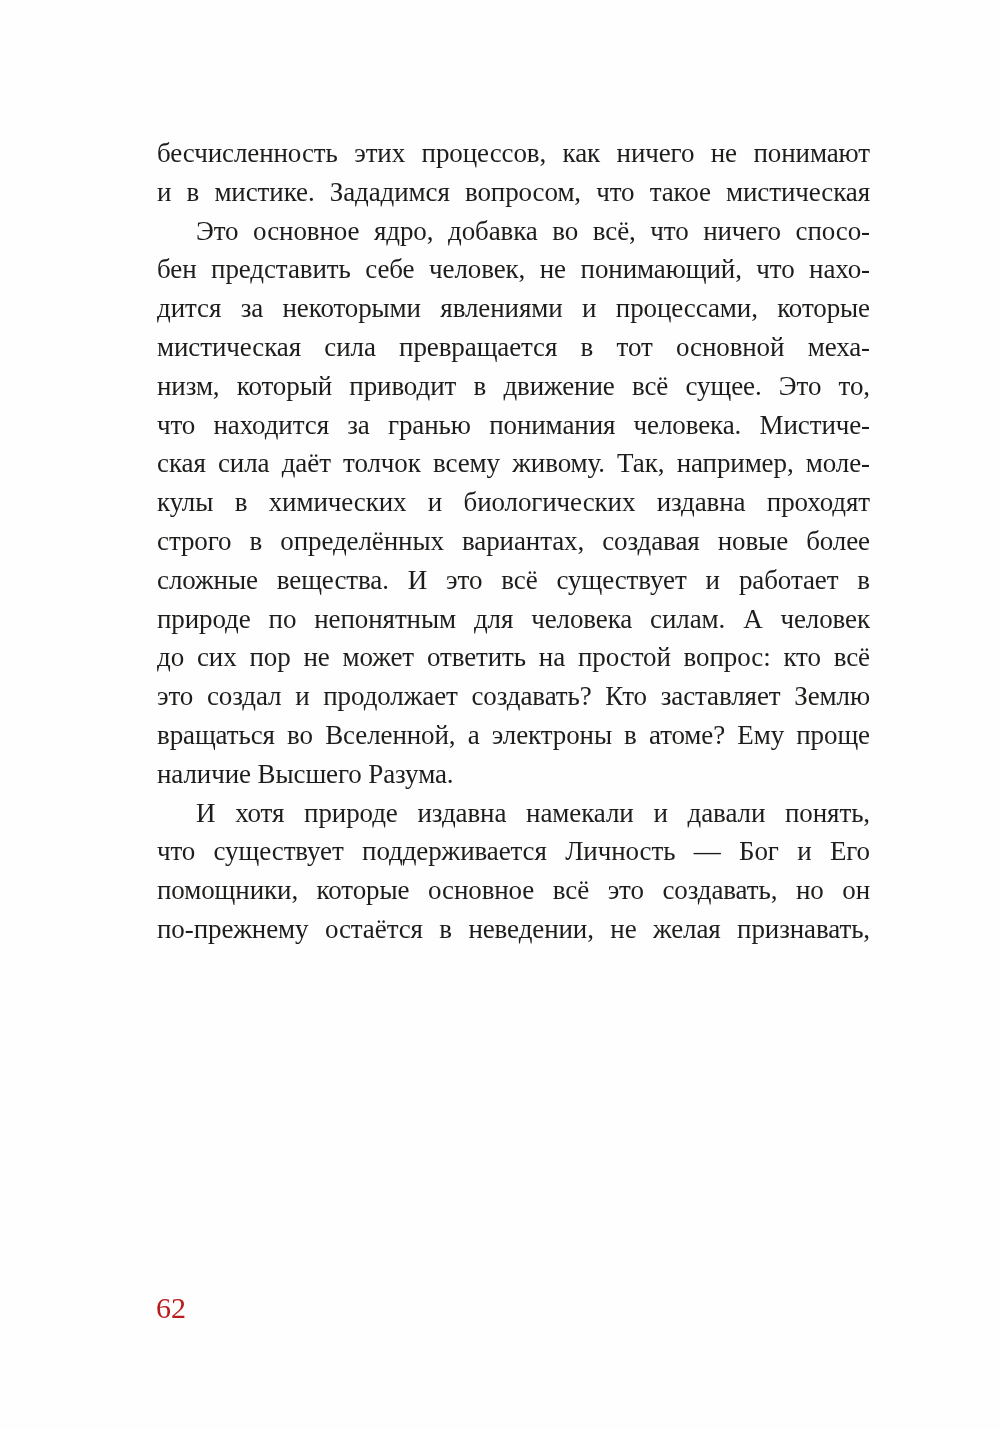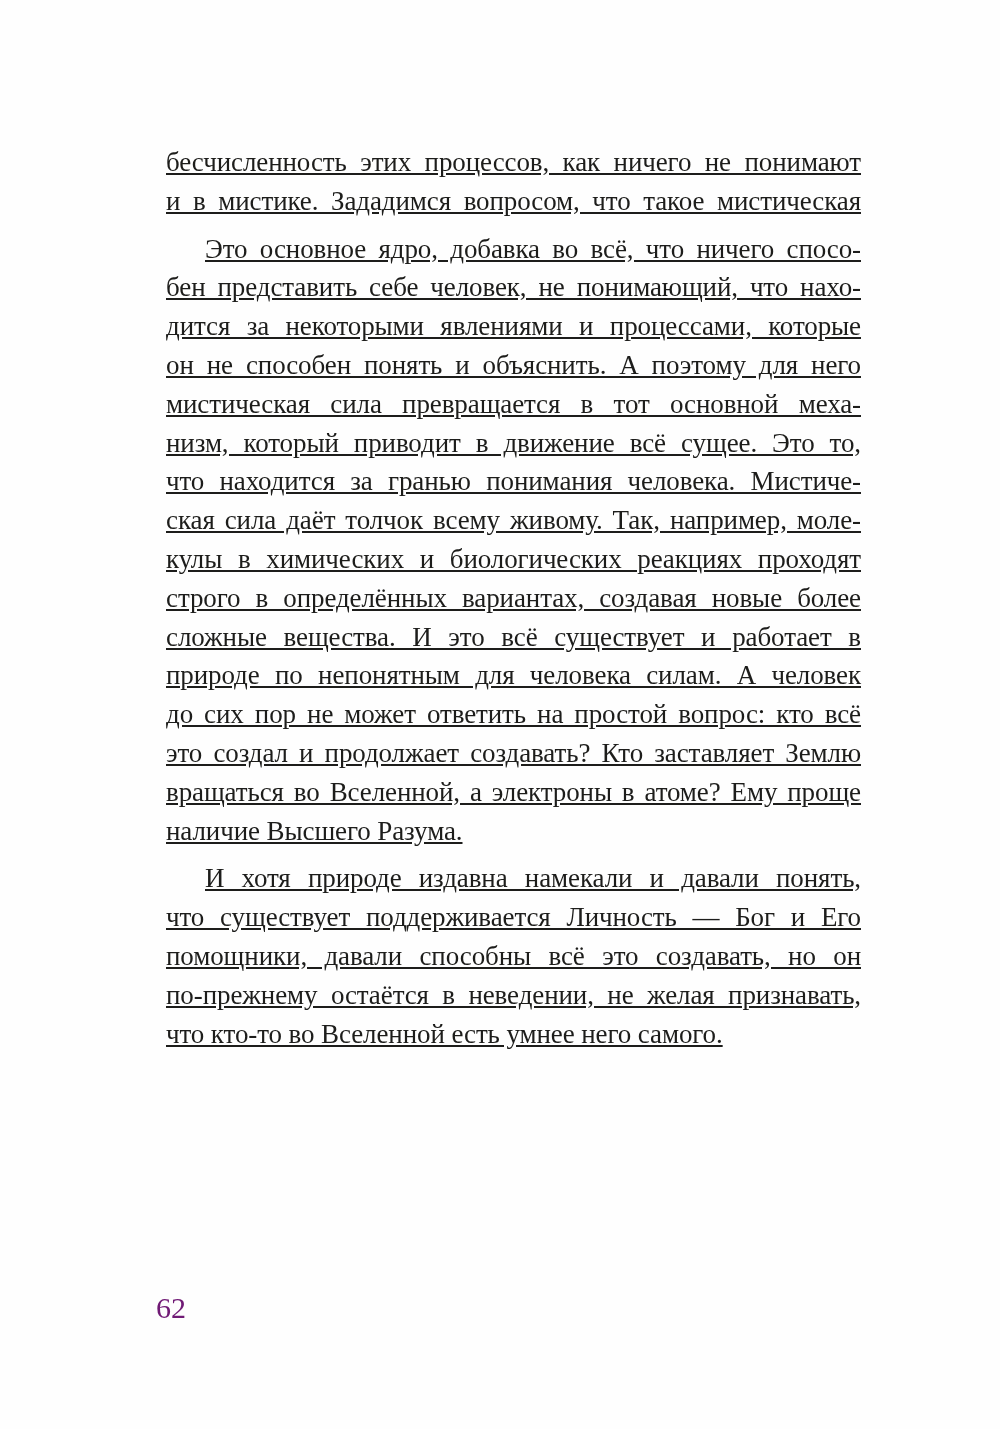--- a/index.html
+++ b/index.html
@@ -23,23 +23,22 @@
   .text-block {
     position: absolute;
     left: 157px;
     top: 134px;
     width: 713px;
     font-size: 27px;
     line-height: 38.8px;
     letter-spacing: -0.1px;
   }
   .paragraph {
-    margin: 9px;
+    margin: 0;
     padding: 0;
-    text-decoration: underline;
   }
   .line {
     height: 38.8px;
     text-align: justify;
     text-align-last: justify;
     -moz-text-align-last: justify;
     white-space: normal;
   }
   .line.last {
     text-align-last: left;
@@ -47,60 +46,58 @@
   }
   .line.indent {
     text-indent: 39px;
   }
   .page-number {
     position: absolute;
     left: 156px;
     top: 1291px;
     font-size: 30px;
     line-height: 34px;
-    color: #701a75;
+    color: #b91c1c;
   }
 </style>
 </head>
 <body>
 
 <div class="book-page">
 
   <main class="text-block">
 
     <section class="paragraph">
       <div class="line">бесчисленность этих процессов, как ничего не понимают</div>
       <div class="line">и в мистике. Зададимся вопросом, что такое мистическая</div>
     </section>
 
     <section class="paragraph">
       <div class="line indent">Это основное ядро, добавка во всё, что ничего спосо-</div>
       <div class="line">бен представить себе человек, не понимающий, что нахо-</div>
       <div class="line">дится за некоторыми явлениями и процессами, которые</div>
-      <div class="line">он не способен понять и объяснить. А поэтому для него</div>
       <div class="line">мистическая сила превращается в тот основной меха-</div>
       <div class="line">низм, который приводит в движение всё сущее. Это то,</div>
       <div class="line">что находится за гранью понимания человека. Мистиче-</div>
       <div class="line">ская сила даёт толчок всему живому. Так, например, моле-</div>
-      <div class="line">кулы в химических и биологических реакциях проходят</div>
+      <div class="line">кулы в химических и биологических издавна проходят</div>
       <div class="line">строго в определённых вариантах, создавая новые более</div>
       <div class="line">сложные вещества. И это всё существует и работает в</div>
       <div class="line">природе по непонятным для человека силам. А человек</div>
       <div class="line">до сих пор не может ответить на простой вопрос: кто всё</div>
       <div class="line">это создал и продолжает создавать? Кто заставляет Землю</div>
       <div class="line">вращаться во Вселенной, а электроны в атоме? Ему проще</div>
       <div class="line last">наличие Высшего Разума.</div>
     </section>
 
     <section class="paragraph">
       <div class="line indent">И хотя природе издавна намекали и давали понять,</div>
       <div class="line">что существует поддерживается Личность — Бог и Его</div>
-      <div class="line">помощники, давали способны всё это создавать, но он</div>
+      <div class="line">помощники, которые основное всё это создавать, но он</div>
       <div class="line">по-прежнему остаётся в неведении, не желая признавать,</div>
-      <div class="line last">что кто-то во Вселенной есть умнее него самого.</div>
     </section>
 
 
   </main>
 
   <div class="page-number">62</div>
 
 </div>
 
 </body></html>

